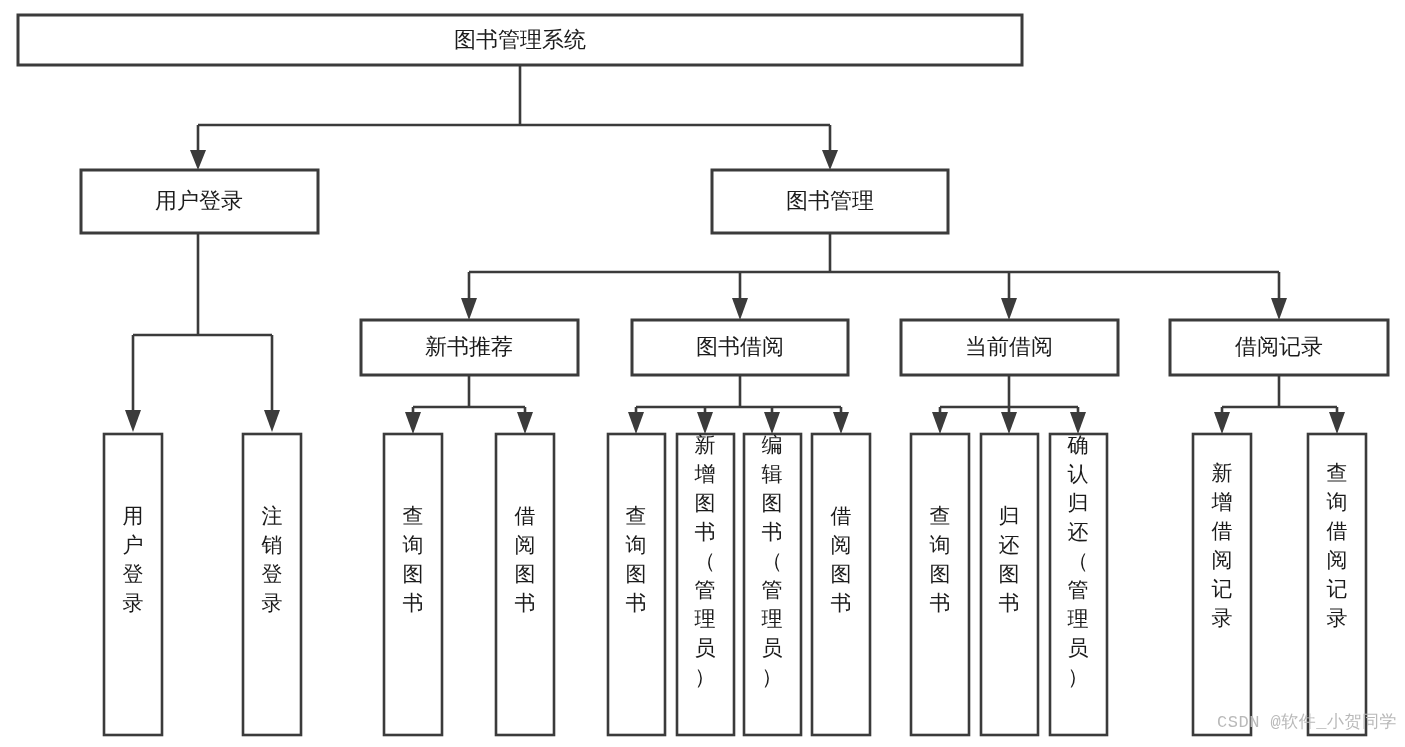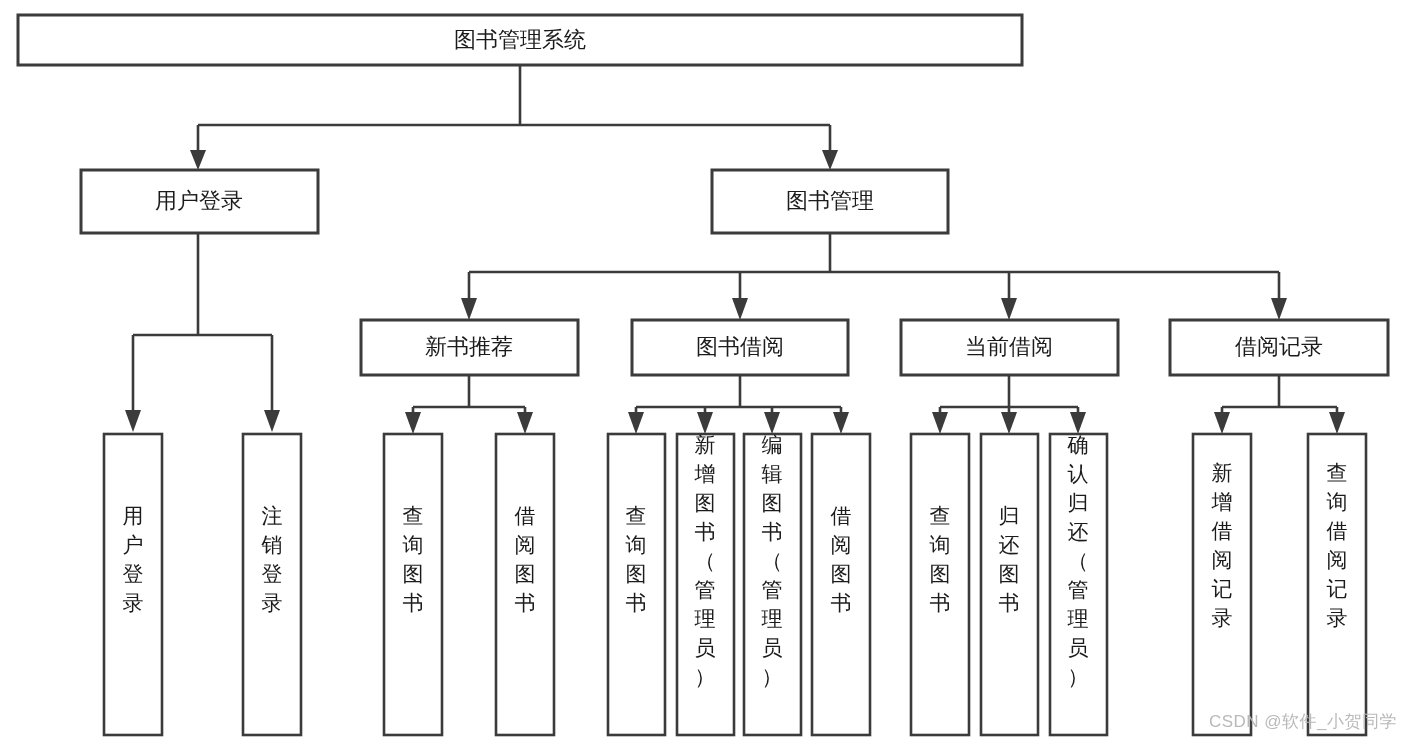--- a/index.html
+++ b/index.html
@@ -58,21 +58,21 @@
   .node-label-v {
     fill: #1b1b1b;
     font-family: "DejaVu Sans", "Liberation Sans", sans-serif;
     font-size: 21px;
     text-anchor: middle;
   }
   .watermark {
     position: absolute;
     right: 8px;
     bottom: 4px;
-    font-family: Liberation Sans, sans-serif;
+    font-family: Liberation Mono, monospace;
     font-size: 17px;
     color: #b9b9b9;
     letter-spacing: 0.5px;
     white-space: nowrap;
     pointer-events: none;
   }
 </style>
 </head>
 <body>
 

